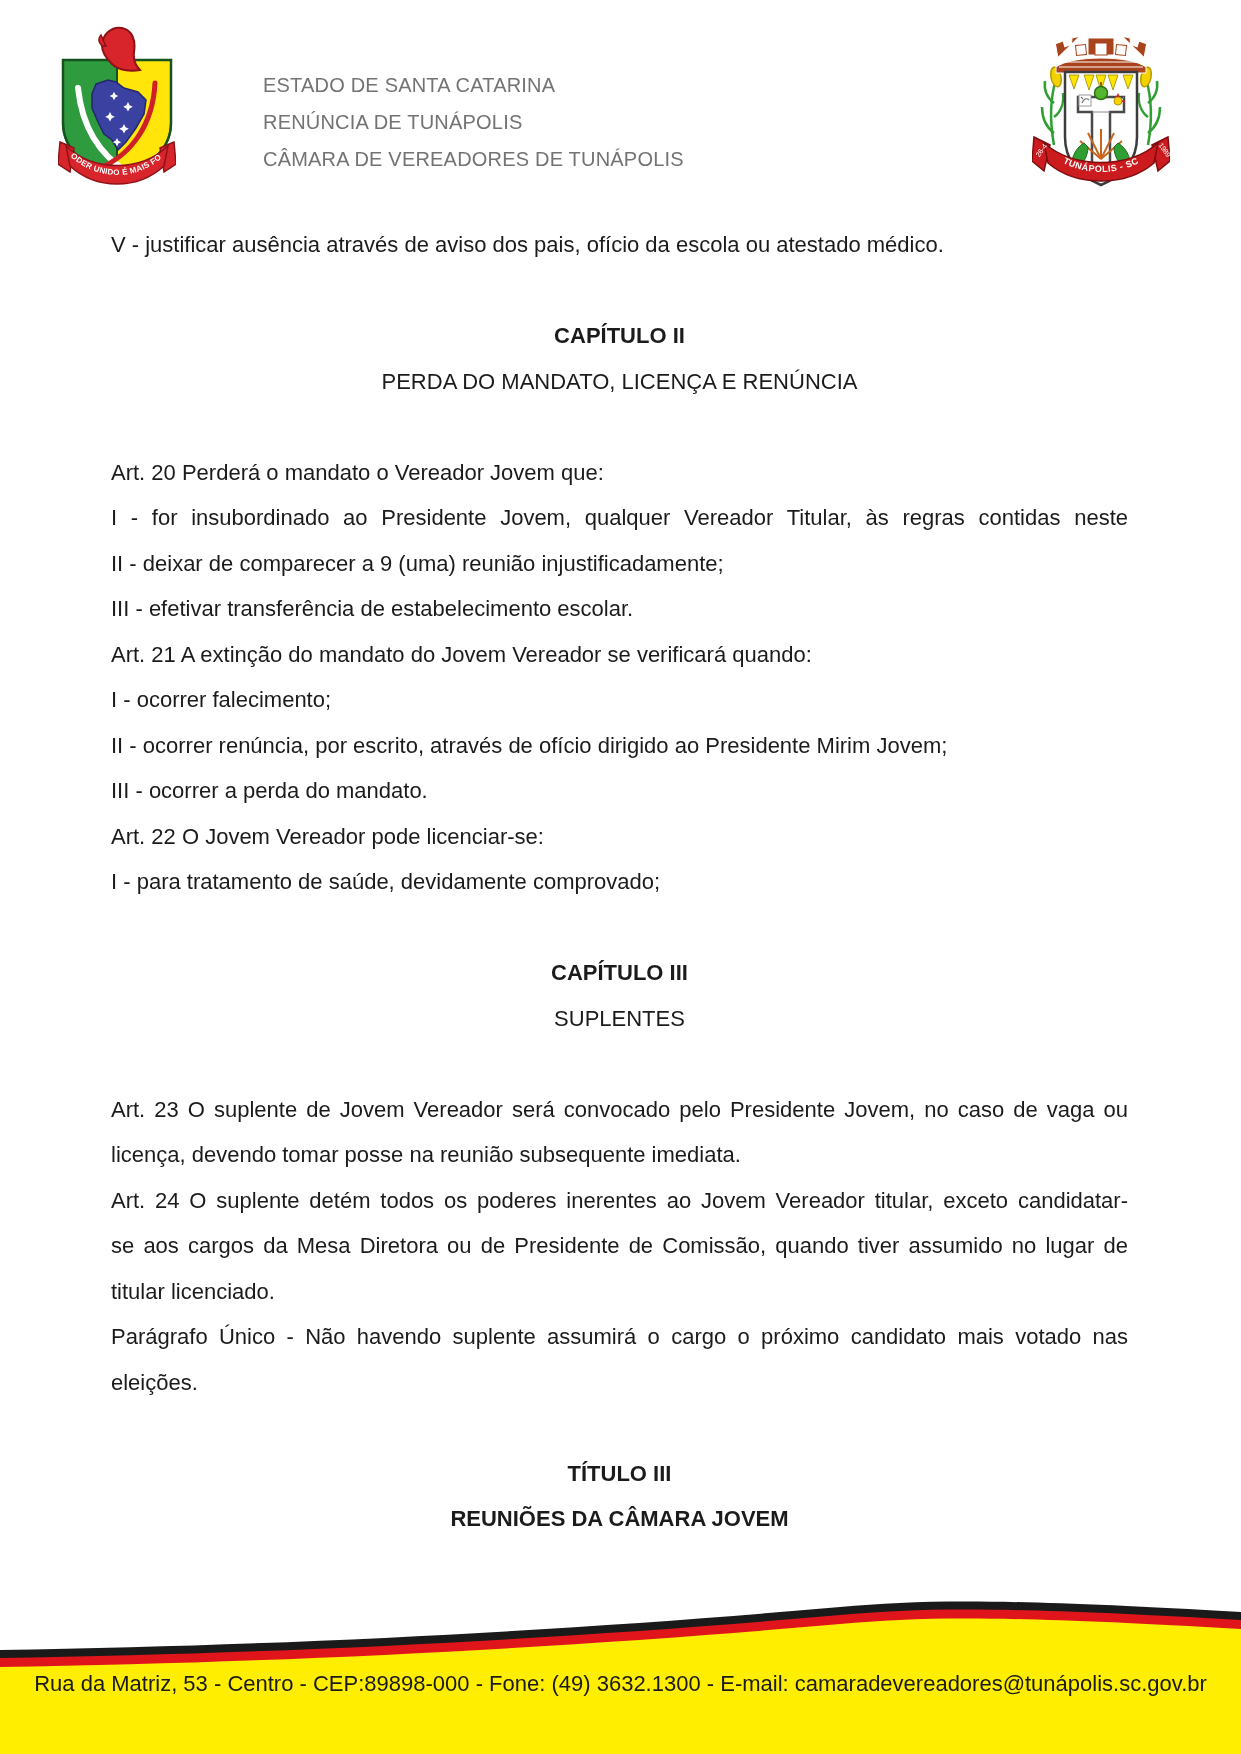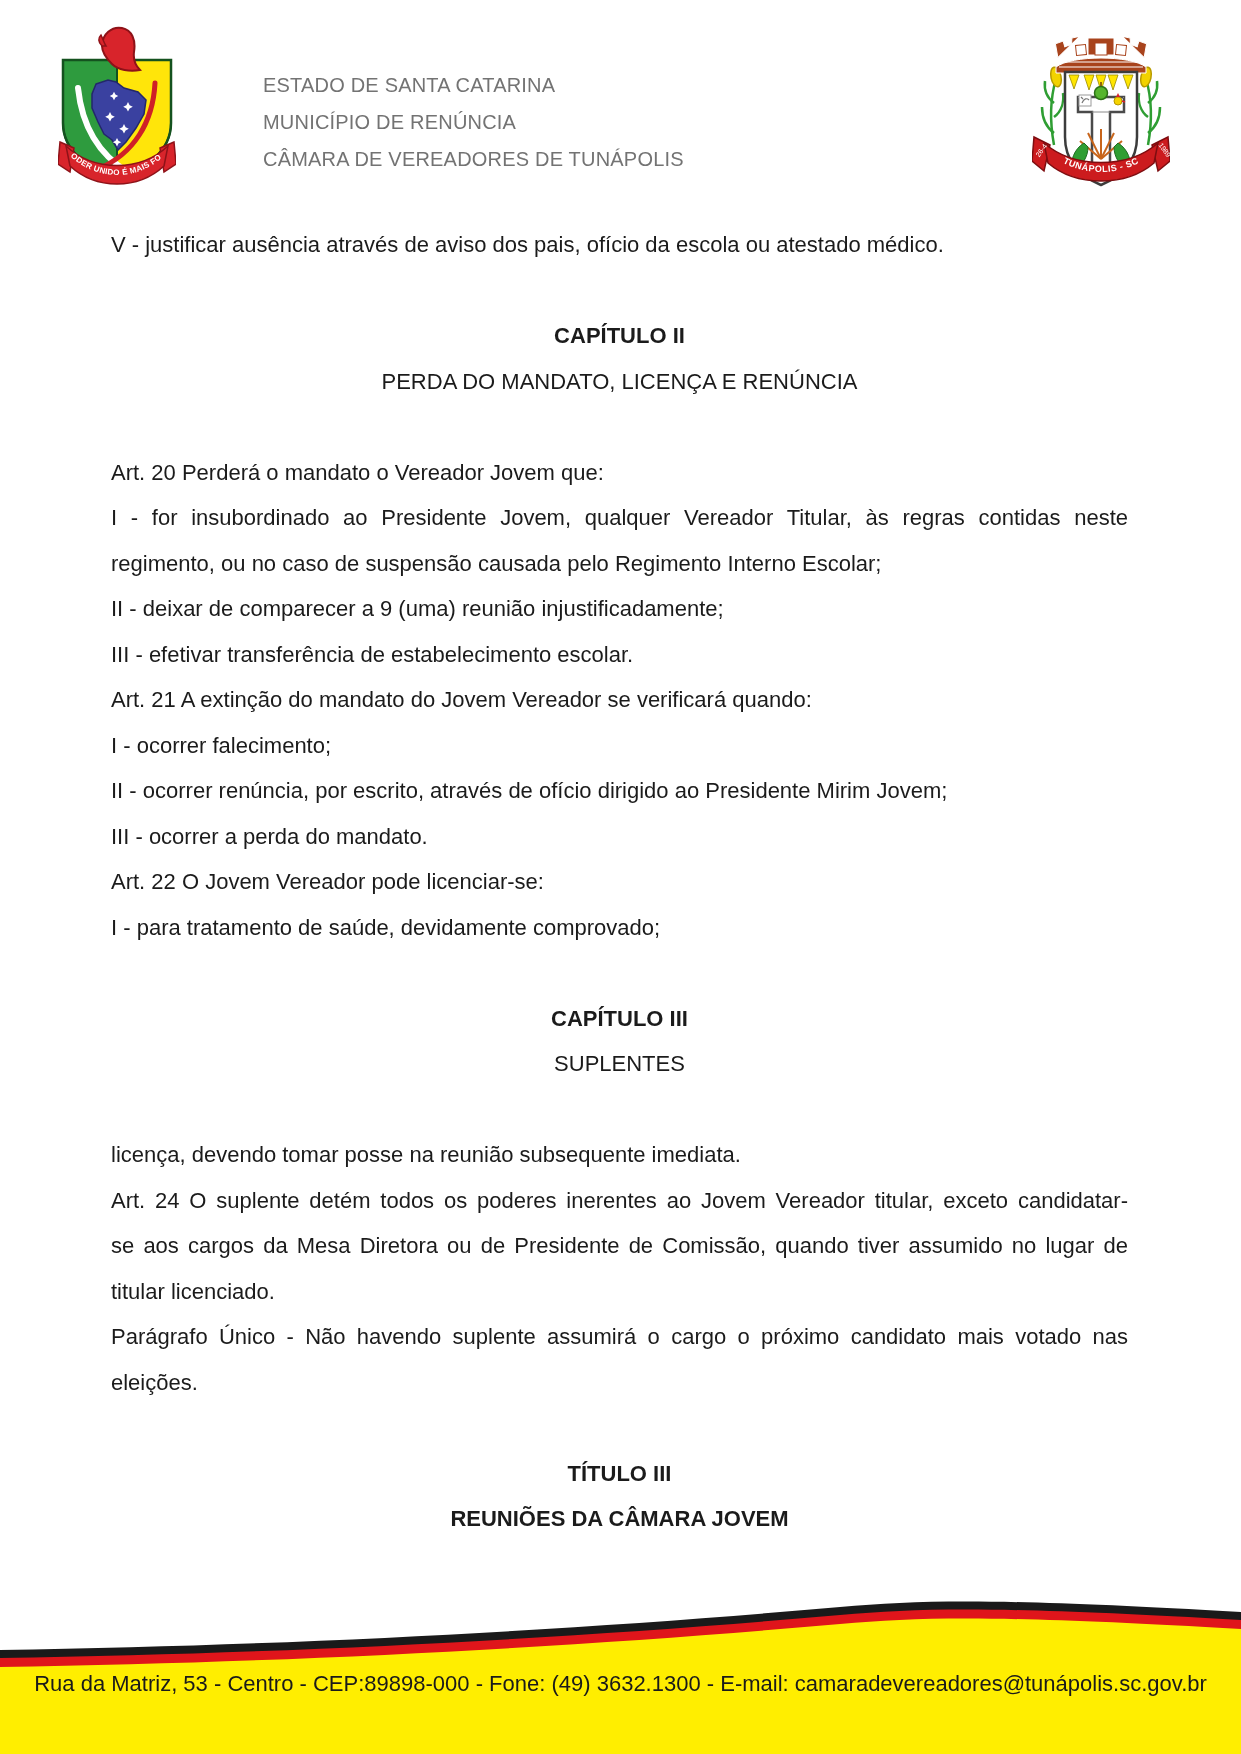--- a/index.html
+++ b/index.html
@@ -73,21 +73,21 @@
         <path id="sc-banner-path" d="M13,131 C40,155 78,155 105,131"></path>
       </defs>
       <text font-size="8" fill="#ffffff" font-weight="bold" letter-spacing="0.3">
         <textPath href="#sc-banner-path" startOffset="50%" text-anchor="middle">O PODER UNIDO É MAIS FORTE</textPath>
       </text>
     </g>
   </svg>
 
   <div class="org-block">
     <div>ESTADO DE SANTA CATARINA</div>
-    <div>MUNICÍPIO DE RENÚNCIA</div>
+    <div>RENÚNCIA DE TUNÁPOLIS</div>
     <div>CÂMARA DE VEREADORES DE TUNÁPOLIS</div>
   </div>
 
   <svg class="crest crest-right" viewBox="0 0 138 160">
 
     <g stroke="#2f9e33" stroke-width="2.5" fill="none">
       <path d="M22,108 C18,86 18,62 24,42"></path>
       <path d="M22,96 C14,90 10,80 10,70"></path>
       <path d="M22,80 C30,74 32,64 31,56"></path>
       <path d="M22,66 C14,60 12,52 13,44"></path>
@@ -168,33 +168,33 @@
   </svg>
 
   <div class="doc-lines">
       <div class="line left">V - justificar ausência através de aviso dos pais, ofício da escola ou atestado médico.</div>
       <div class="line ">&nbsp;</div>
       <div class="line center-bold">CAPÍTULO II</div>
       <div class="line center">PERDA DO MANDATO, LICENÇA E RENÚNCIA</div>
       <div class="line ">&nbsp;</div>
       <div class="line left">Art. 20 Perderá o mandato o Vereador Jovem que:</div>
       <div class="line justify">I - for insubordinado ao Presidente Jovem, qualquer Vereador Titular, às regras contidas neste</div>
-      <div class="line left">regimento, ou no caso de suspensão causada pelo Regimento Interno Escolar;</div>
       <div class="line left">II - deixar de comparecer a 9 (uma) reunião injustificadamente;</div>
       <div class="line left">III - efetivar transferência de estabelecimento escolar.</div>
       <div class="line left">Art. 21 A extinção do mandato do Jovem Vereador se verificará quando:</div>
       <div class="line left">I - ocorrer falecimento;</div>
       <div class="line left">II - ocorrer renúncia, por escrito, através de ofício dirigido ao Presidente Mirim Jovem;</div>
       <div class="line left">III - ocorrer a perda do mandato.</div>
       <div class="line left">Art. 22 O Jovem Vereador pode licenciar-se:</div>
       <div class="line left">I - para tratamento de saúde, devidamente comprovado;</div>
       <div class="line ">&nbsp;</div>
       <div class="line center-bold">CAPÍTULO III</div>
       <div class="line center">SUPLENTES</div>
       <div class="line ">&nbsp;</div>
+      <div class="line justify">Art. 23 O suplente de Jovem Vereador será convocado pelo Presidente Jovem, no caso de vaga ou</div>
       <div class="line left">licença, devendo tomar posse na reunião subsequente imediata.</div>
       <div class="line justify">Art. 24 O suplente detém todos os poderes inerentes ao Jovem Vereador titular, exceto candidatar-</div>
       <div class="line justify">se aos cargos da Mesa Diretora ou de Presidente de Comissão, quando tiver assumido no lugar de</div>
       <div class="line left">titular licenciado.</div>
       <div class="line justify">Parágrafo Único - Não havendo suplente assumirá o cargo o próximo candidato mais votado nas</div>
       <div class="line left">eleições.</div>
       <div class="line ">&nbsp;</div>
       <div class="line center-bold">TÍTULO III</div>
       <div class="line center-bold">REUNIÕES DA CÂMARA JOVEM</div>
     </div>

